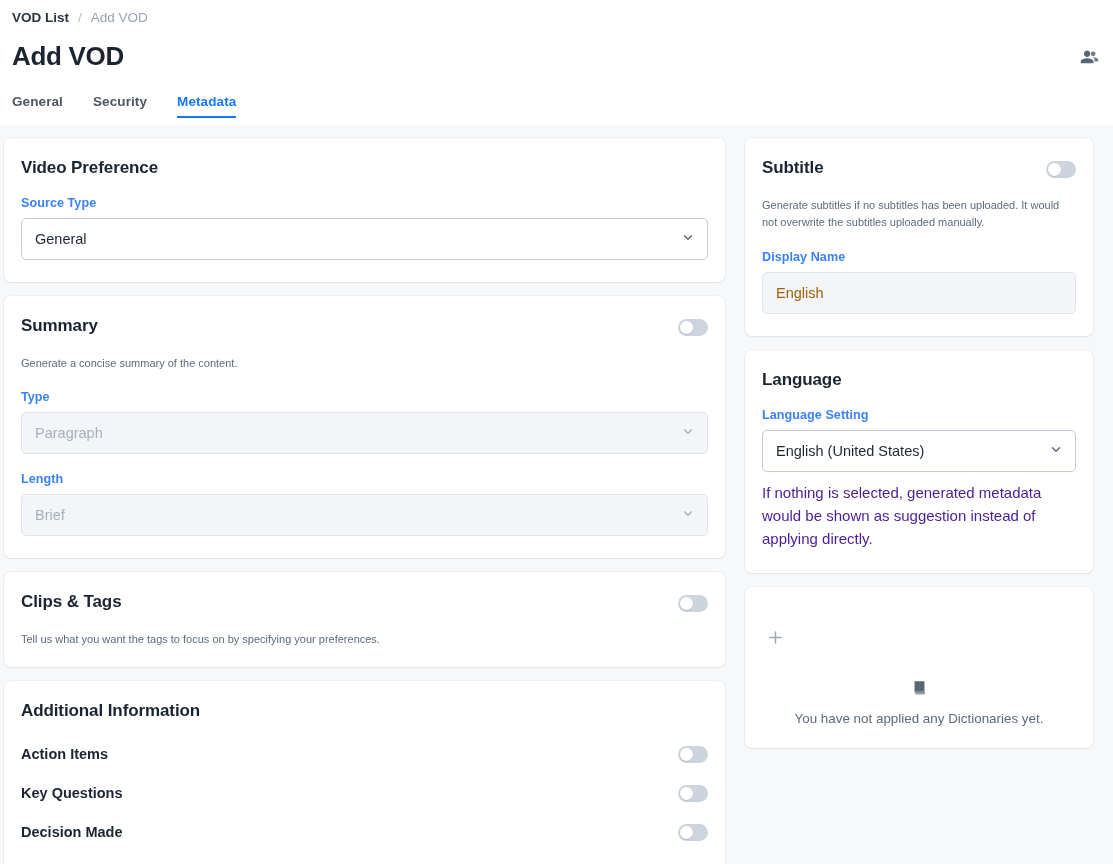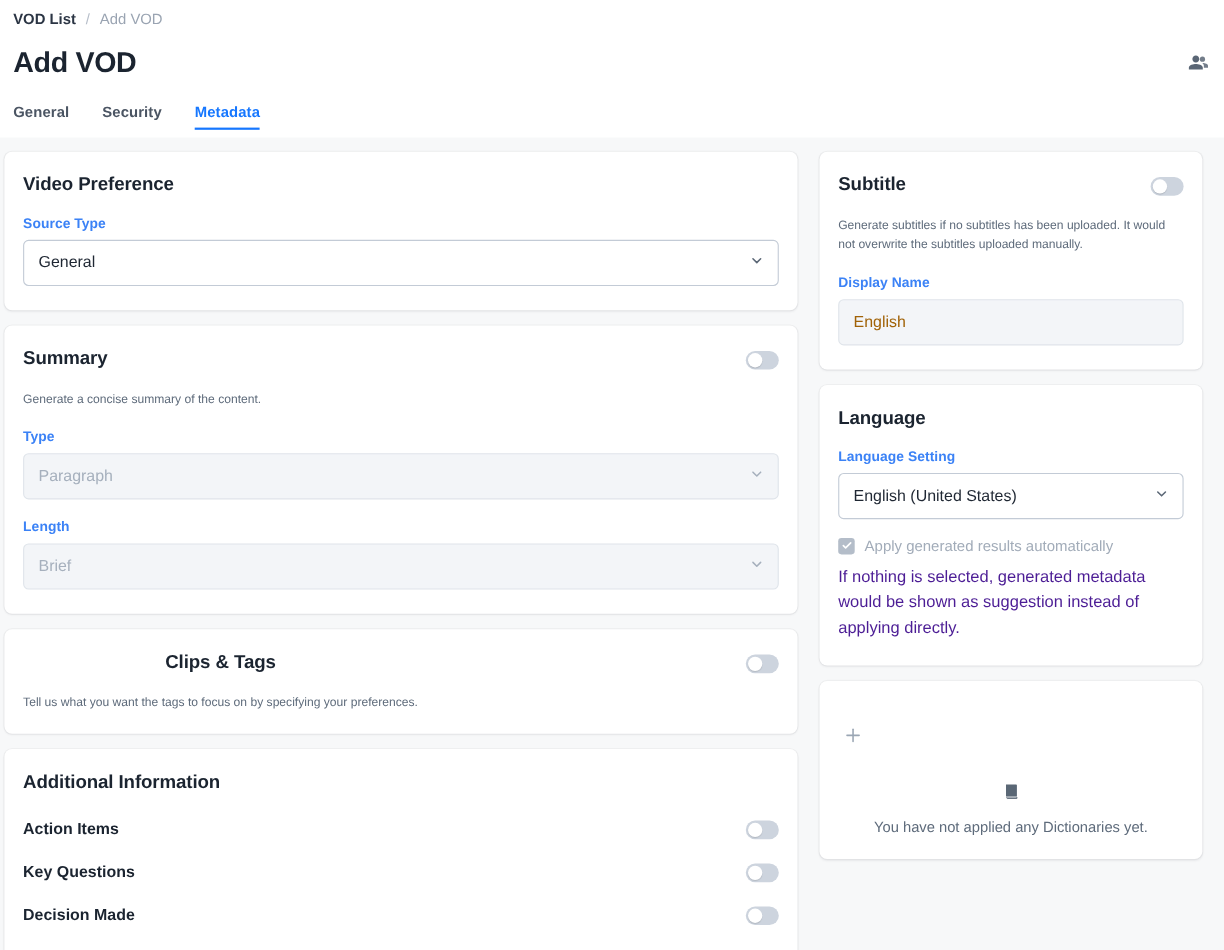--- a/index.html
+++ b/index.html
@@ -108,21 +108,21 @@
   .col-left  { width: 721px; flex: 0 0 721px; }
   .col-right { width: 348px; flex: 0 0 348px; }
 
   .card {
     background: #ffffff;
     border-radius: 7px;
     box-shadow: 0 1px 2px rgba(16,24,40,.06), 0 0 0 1px rgba(16,24,40,.035);
     padding: 20px 17px 22px 17px;
     margin-bottom: 14px;
   }
-  .card.tight { padding-bottom: 18px; text-align: center; }
+  .card.tight { padding-bottom: 18px; }
 
   .card-head {
     display: flex;
     align-items: flex-start;
     justify-content: space-between;
     gap: 12px;
   }
   .card-title {
     font-size: 17px;
     font-weight: 700;
@@ -418,28 +418,20 @@
           <div class="field-label">Language Setting</div>
           <div class="select">
             <span>English (United States)</span>
             <span class="chev">
               <svg width="14" height="14" viewBox="0 0 24 24" fill="none" stroke="currentColor" stroke-width="2.4" stroke-linecap="round" stroke-linejoin="round">
                   <polyline points="6 9 12 15 18 9"></polyline>
                 </svg>
             </span>
           </div>
         </div>
-        <div class="check-row">
-          <div class="checkbox">
-            <svg width="10" height="10" viewBox="0 0 24 24" fill="none" stroke="#ffffff" stroke-width="3.6" stroke-linecap="round" stroke-linejoin="round">
-                <polyline points="20 6 9 17 4 12"></polyline>
-              </svg>
-          </div>
-          <div class="check-label">Apply generated results automatically</div>
-        </div>
         <div class="hint">If nothing is selected, generated metadata would be shown as suggestion instead of applying directly.</div>
       </div>
 
       <div class="card">
         <div class="dict-head">
           <div class="plus-btn">
             <svg width="19" height="19" viewBox="0 0 24 24" fill="none" stroke="currentColor" stroke-width="1.8" stroke-linecap="round">
                 <line x1="12" y1="5" x2="12" y2="19"></line>
                 <line x1="5" y1="12" x2="19" y2="12"></line>
               </svg>

